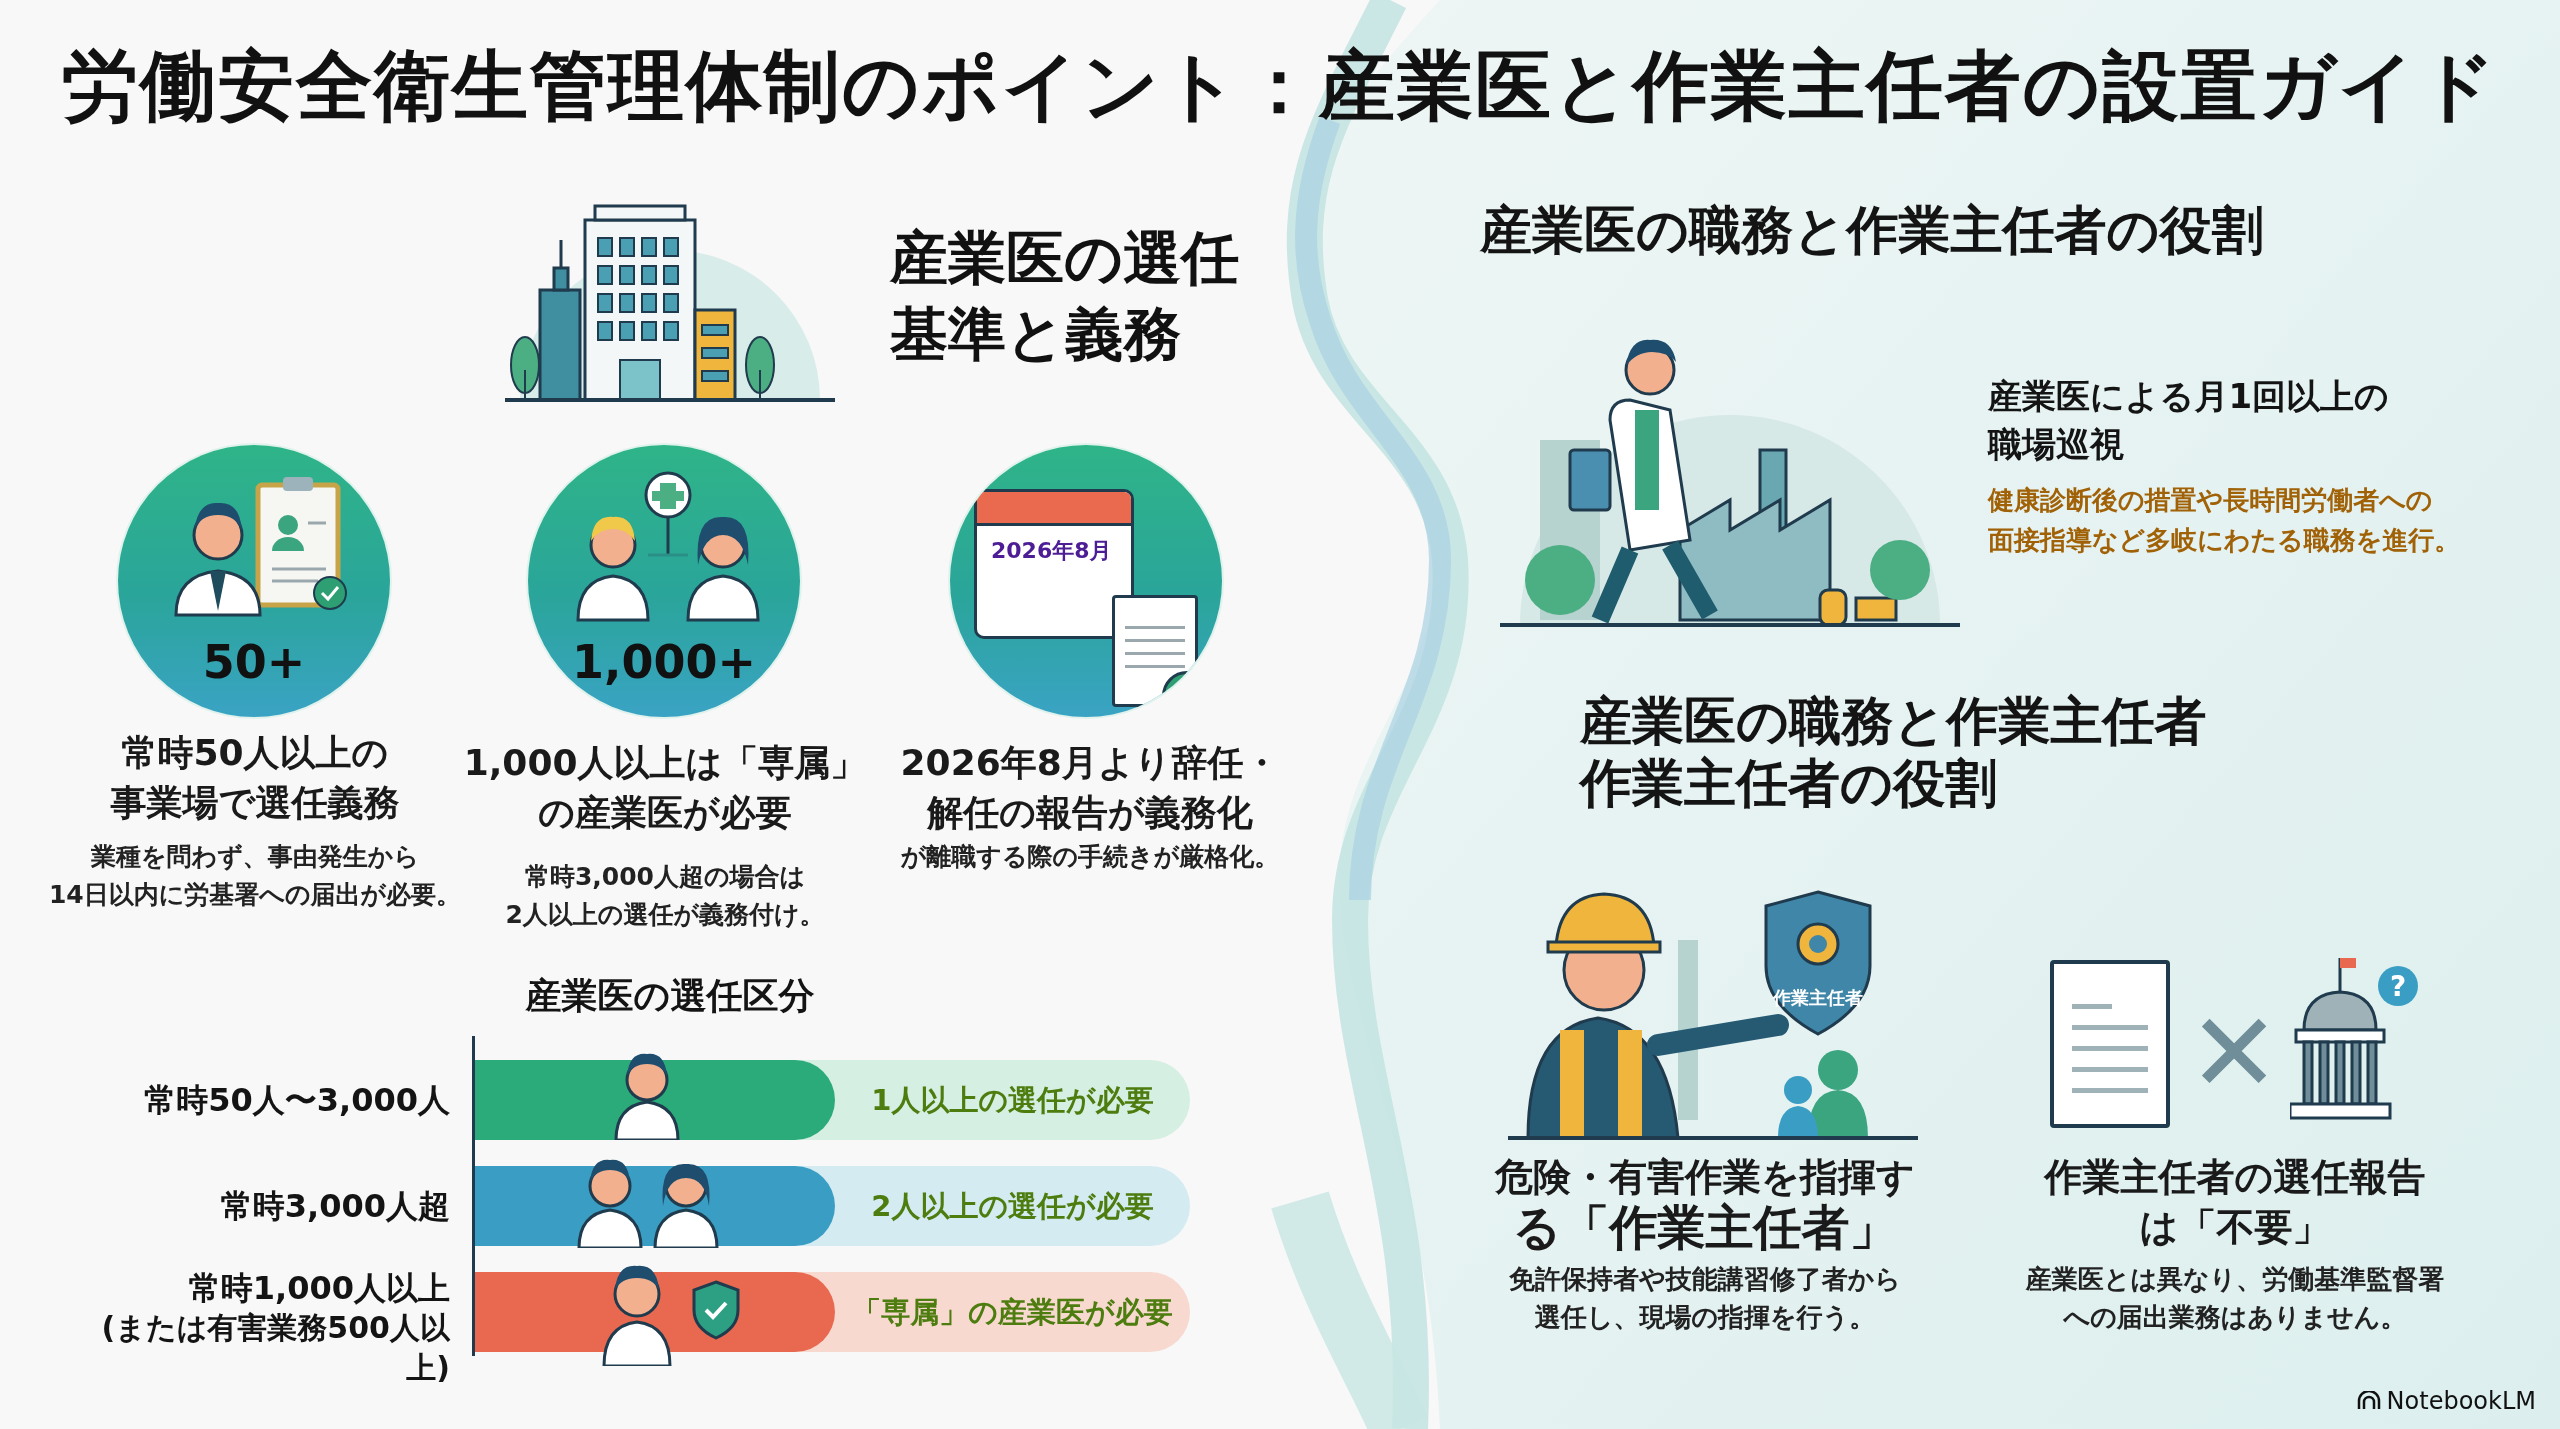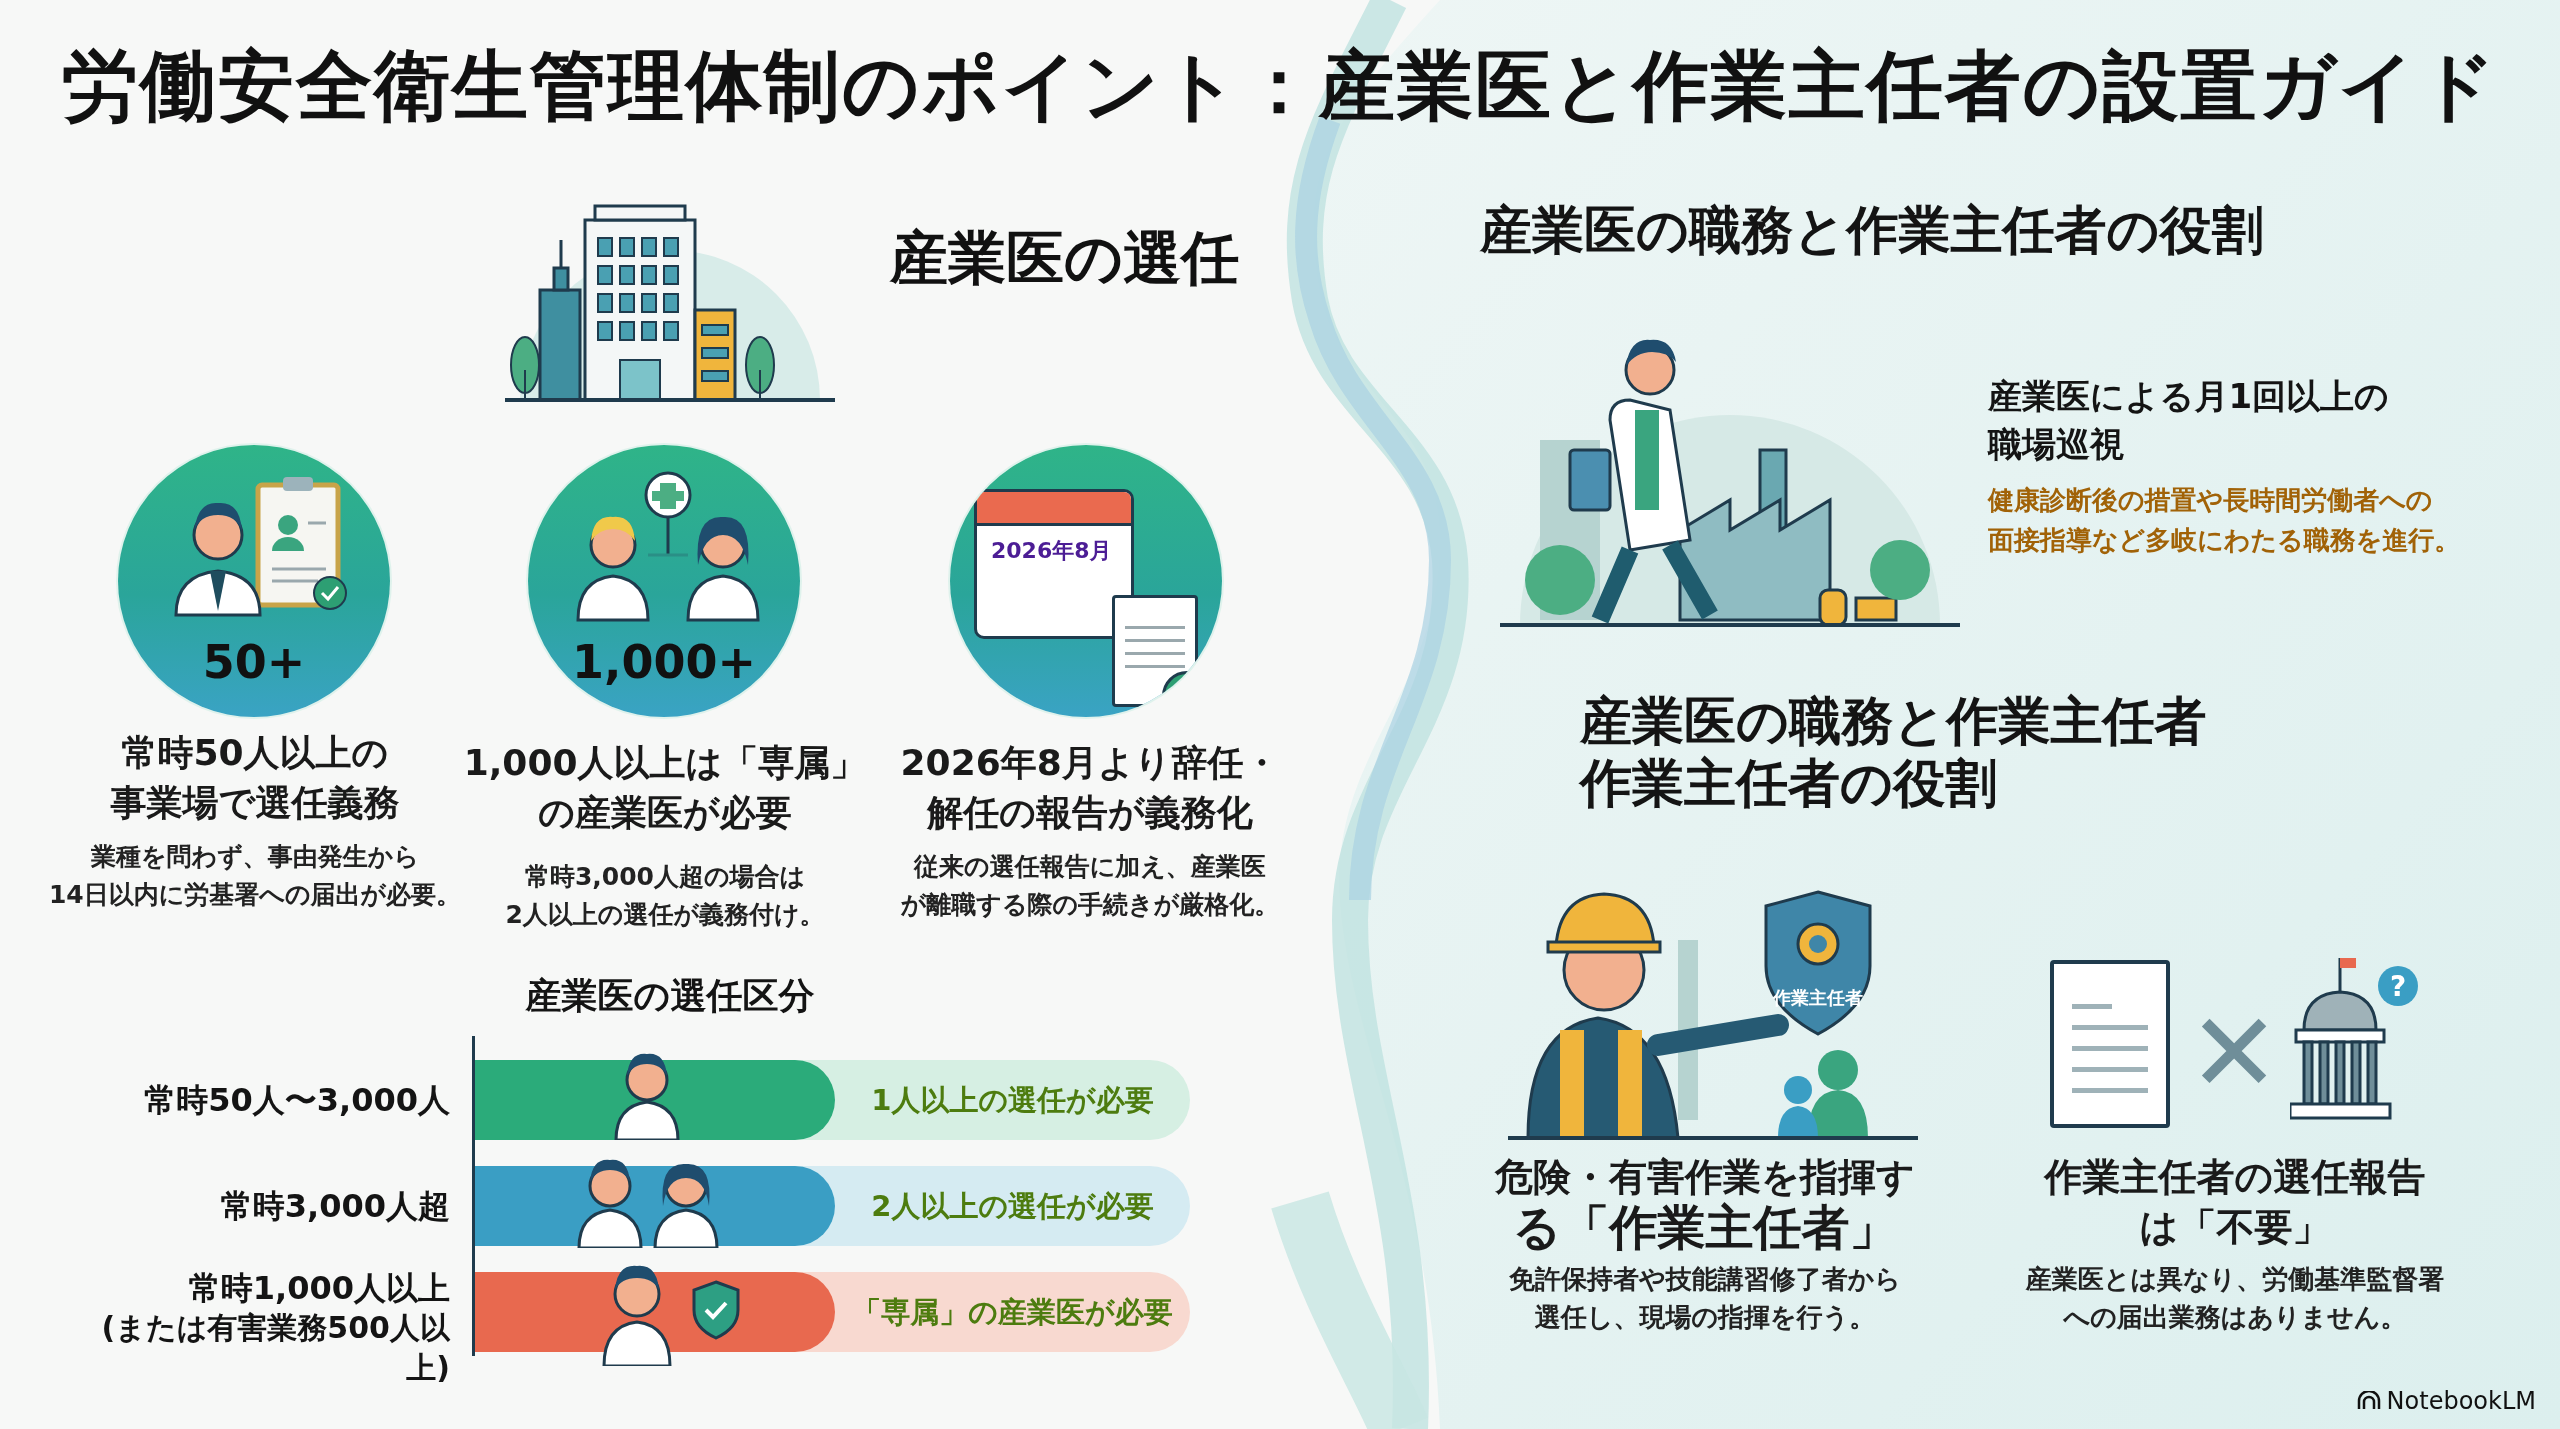--- a/index.html
+++ b/index.html
@@ -98,20 +98,21 @@
     </g>
     <ellipse cx="35" cy="185" rx="14" ry="28" fill="#4cae83" stroke="#1f3b4d" stroke-width="2"></ellipse>
     <line x1="35" y1="190" x2="35" y2="220" stroke="#1f3b4d" stroke-width="2"></line>
     <ellipse cx="270" cy="185" rx="14" ry="28" fill="#4cae83" stroke="#1f3b4d" stroke-width="2"></ellipse>
     <line x1="270" y1="190" x2="270" y2="220" stroke="#1f3b4d" stroke-width="2"></line>
     <line x1="15" y1="220" x2="345" y2="220" stroke="#1f3b4d" stroke-width="4"></line>
   </svg>
 </div>
 <div class="abs h2 sec1-title">
   <div>産業医の選任</div>
+  <div>基準と義務</div>
 </div>
 
 <div class="abs circle" style="left:118px; top:445px;">
   <svg class="abs" style="left:30px; top:30px;" width="210" height="150" viewBox="0 0 210 150">
     <rect x="110" y="10" width="80" height="120" rx="4" fill="#f6f6f2" stroke="#c8a449" stroke-width="5"></rect>
     <rect x="135" y="2" width="30" height="14" rx="4" fill="#9cb3bb"></rect>
     <circle cx="140" cy="50" r="10" fill="#3aa57f"></circle>
     <path d="M124 76 a16 14 0 0 1 32 0 z" fill="#3aa57f"></path>
     <line x1="160" y1="48" x2="178" y2="48" stroke="#9aa8ad" stroke-width="3"></line>
     <line x1="124" y1="94" x2="178" y2="94" stroke="#9aa8ad" stroke-width="3"></line>
@@ -164,21 +165,20 @@
 </div>
 <div class="abs" style="left:450px; top:738px; width:430px;">
   <div class="card-h">1,000人以上は「専属」</div>
   <div class="card-h">の産業医が必要</div>
   <div class="card-p" style="margin-top:20px;">常時3,000人超の場合は</div>
   <div class="card-p">2人以上の選任が義務付け。</div>
 </div>
 <div class="abs" style="left:870px; top:738px; width:440px;">
   <div class="card-h">2026年8月より辞任・</div>
   <div class="card-h">解任の報告が義務化</div>
-  <div class="card-p" style="margin-top:10px;">従来の選任報告に加え、産業医</div>
   <div class="card-p">が離職する際の手続きが厳格化。</div>
 </div>
 
 <div class="abs tier-title center" style="left:470px; top:972px; width:400px;">産業医の選任区分</div>
 <div class="abs axis"></div>
 
 <div class="abs" style="left:0; top:1060px; width:1200px; height:80px;">
   <div class="abs tier-label" style="left:90px; top:20px;">常時50人〜3,000人</div>
   <div class="abs bar-light" style="left:475px; top:0; width:715px; background:#d6efe3;"></div>
   <div class="abs bar-dark" style="left:475px; top:0; width:360px; background:#2bab7a;"></div>

